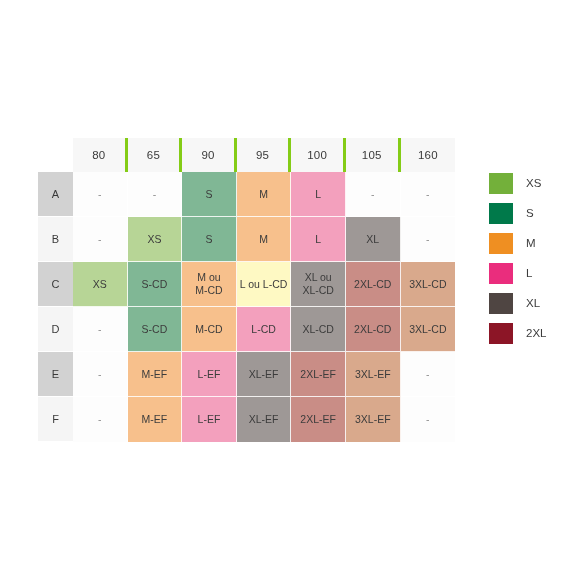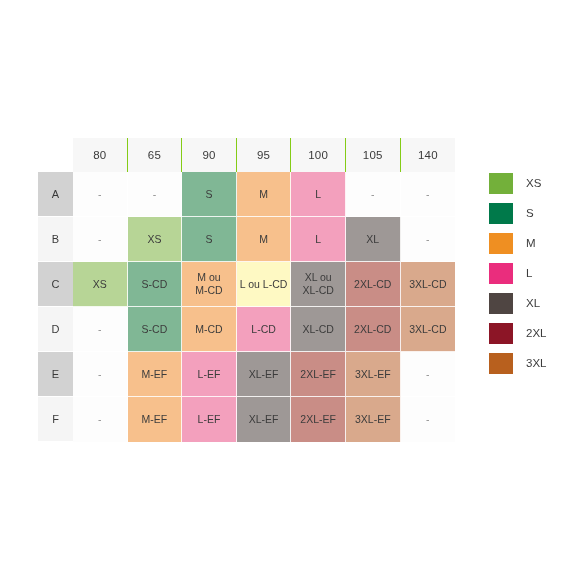--- a/index.html
+++ b/index.html
@@ -47,21 +47,21 @@
   }
 
   
   .colhead {
     width: 54.6px;
     height: 34px;
     background: #f7f7f7;
     color: #3a3a3a;
     font-size: 11.5px;
     font-weight: bold;
-    border-right: 1px solid #84cc16;
+    border-right: 3px solid #84cc16;
     letter-spacing: 0.2px;
   }
   .colhead:last-child { border-right: none; }
 
   
   .rowhead {
     width: 35px;
     height: 45px;
     font-size: 11px;
     color: #3a3a3a;
@@ -123,21 +123,21 @@
     <thead>
       <tr>
         <th class="corner"></th>
 
       <th class="colhead">80</th>
           <th class="colhead">65</th>
           <th class="colhead">90</th>
           <th class="colhead">95</th>
           <th class="colhead">100</th>
           <th class="colhead">105</th>
-          <th class="colhead">140</th>
+          <th class="colhead">160</th>
         </tr>
     </thead>
     <tbody id="table-body">
 
     <tr>
           <td class="rowhead dark">A</td>
           <td class="cell empty" style="background: rgb(253, 253, 253);"><span>-</span></td>
           <td class="cell empty" style="background: rgb(253, 253, 253);"><span>-</span></td>
           <td class="cell" style="background: rgb(128, 183, 149);"><span>S</span></td>
           <td class="cell" style="background: rgb(247, 192, 140);"><span>M</span></td>
@@ -217,19 +217,15 @@
         <span class="legend-label">L</span>
       </div>
       <div class="legend-row">
         <span class="swatch" style="background: rgb(79, 69, 66);"></span>
         <span class="legend-label">XL</span>
       </div>
       <div class="legend-row">
         <span class="swatch" style="background: rgb(140, 21, 38);"></span>
         <span class="legend-label">2XL</span>
       </div>
-      <div class="legend-row">
-        <span class="swatch" style="background: rgb(184, 96, 30);"></span>
-        <span class="legend-label">3XL</span>
-      </div>
     </div>
 
 </div>
 
 </body></html>

